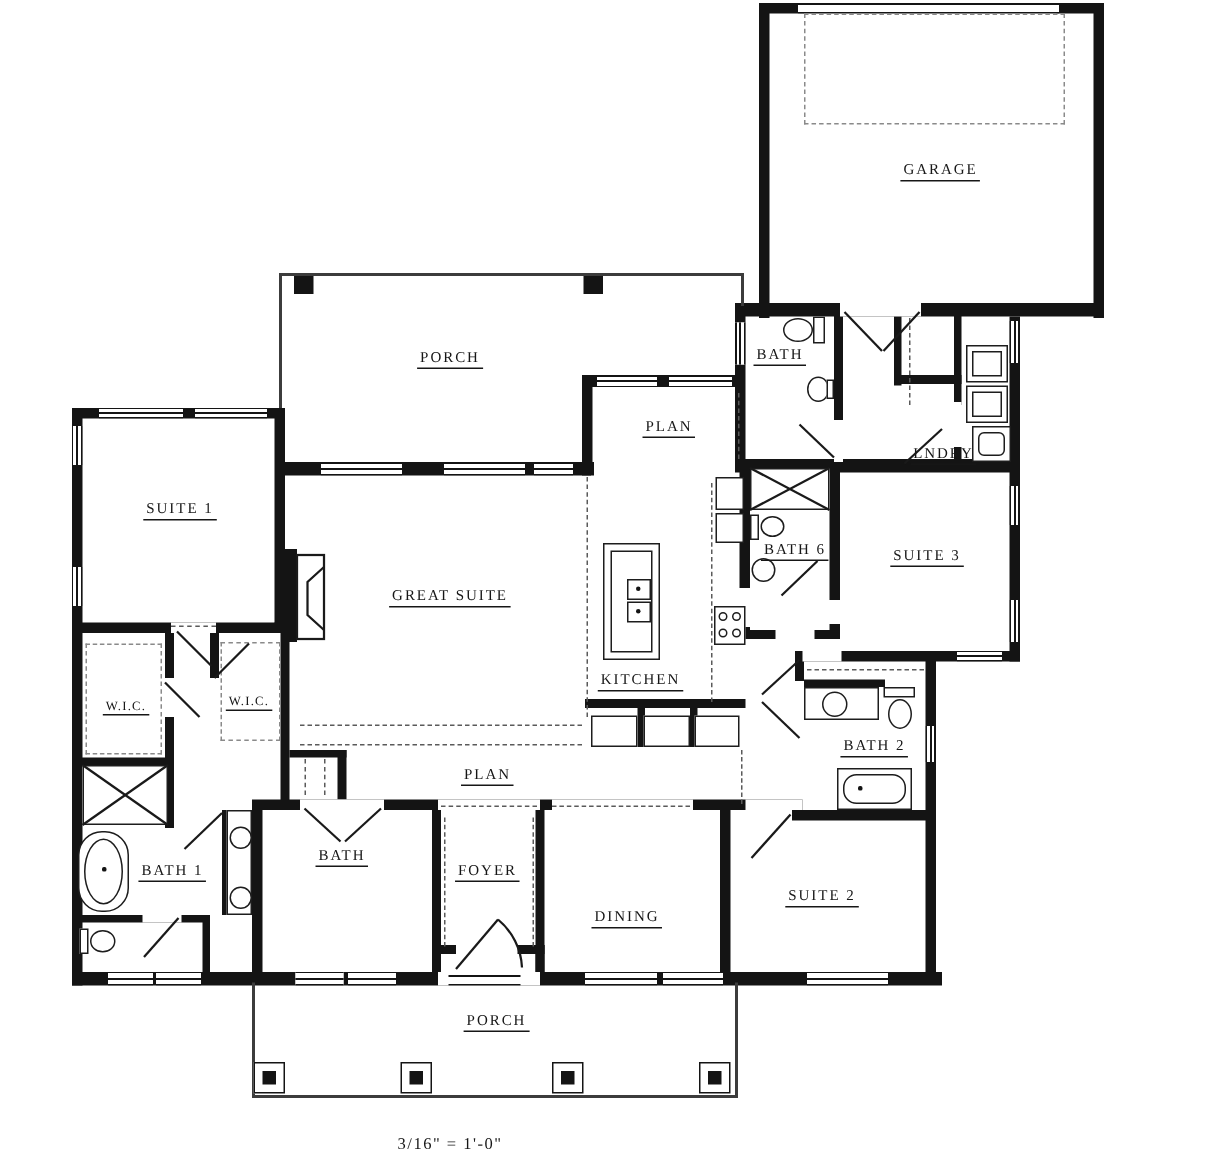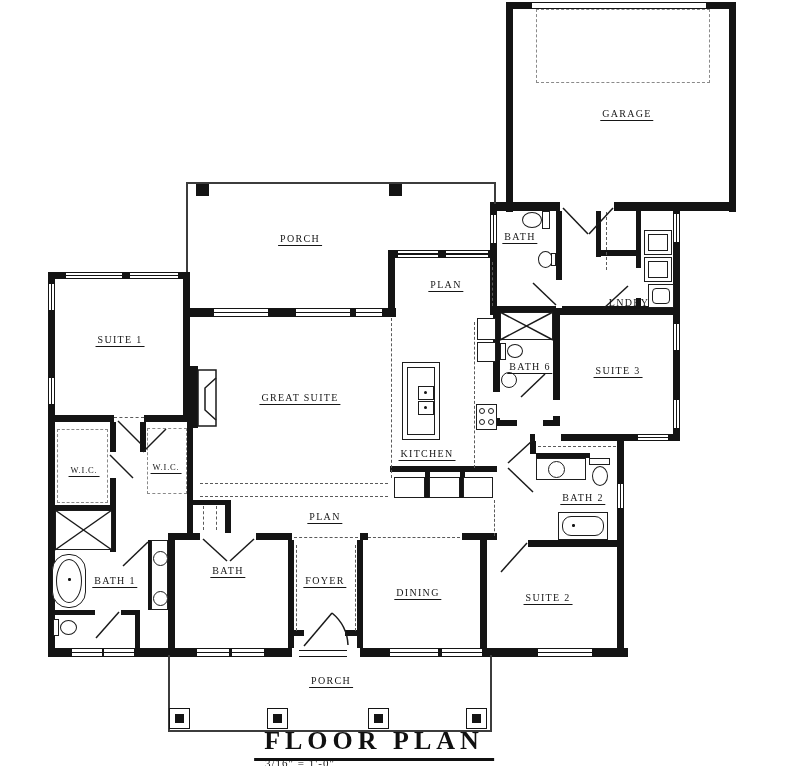--- a/index.html
+++ b/index.html
@@ -261,19 +261,18 @@
   <div class="lbl" style="left:427px;top:448px">KITCHEN</div>
   <div class="lbl" style="left:530px;top:361px">BATH 6</div>
   <div class="lbl" style="left:618px;top:365px">SUITE 3</div>
   <div class="lbl small" style="left:84px;top:465px">W.I.C.</div>
   <div class="lbl small" style="left:166px;top:462px">W.I.C.</div>
   <div class="lbl" style="left:325px;top:511px">PLAN</div>
   <div class="lbl" style="left:115px;top:575px">BATH 1</div>
   <div class="lbl" style="left:583px;top:492px">BATH 2</div>
   <div class="lbl" style="left:228px;top:565px">BATH</div>
   <div class="lbl" style="left:325px;top:575px">FOYER</div>
-  <div class="lbl" style="left:418px;top:587px">DINING</div>
+  <div class="lbl" style="left:418px;top:606px">DINING</div>
   <div class="lbl" style="left:548px;top:592px">SUITE 2</div>
   <div class="lbl" style="left:331px;top:675px">PORCH</div>
 
-  <div id="title" style="left:374px;top:726px">FLOOR PLAN</div>
   <div id="scale-note" style="left:300px;top:757px">3/16" = 1'-0"</div>
 </div>
 
 </body></html>

